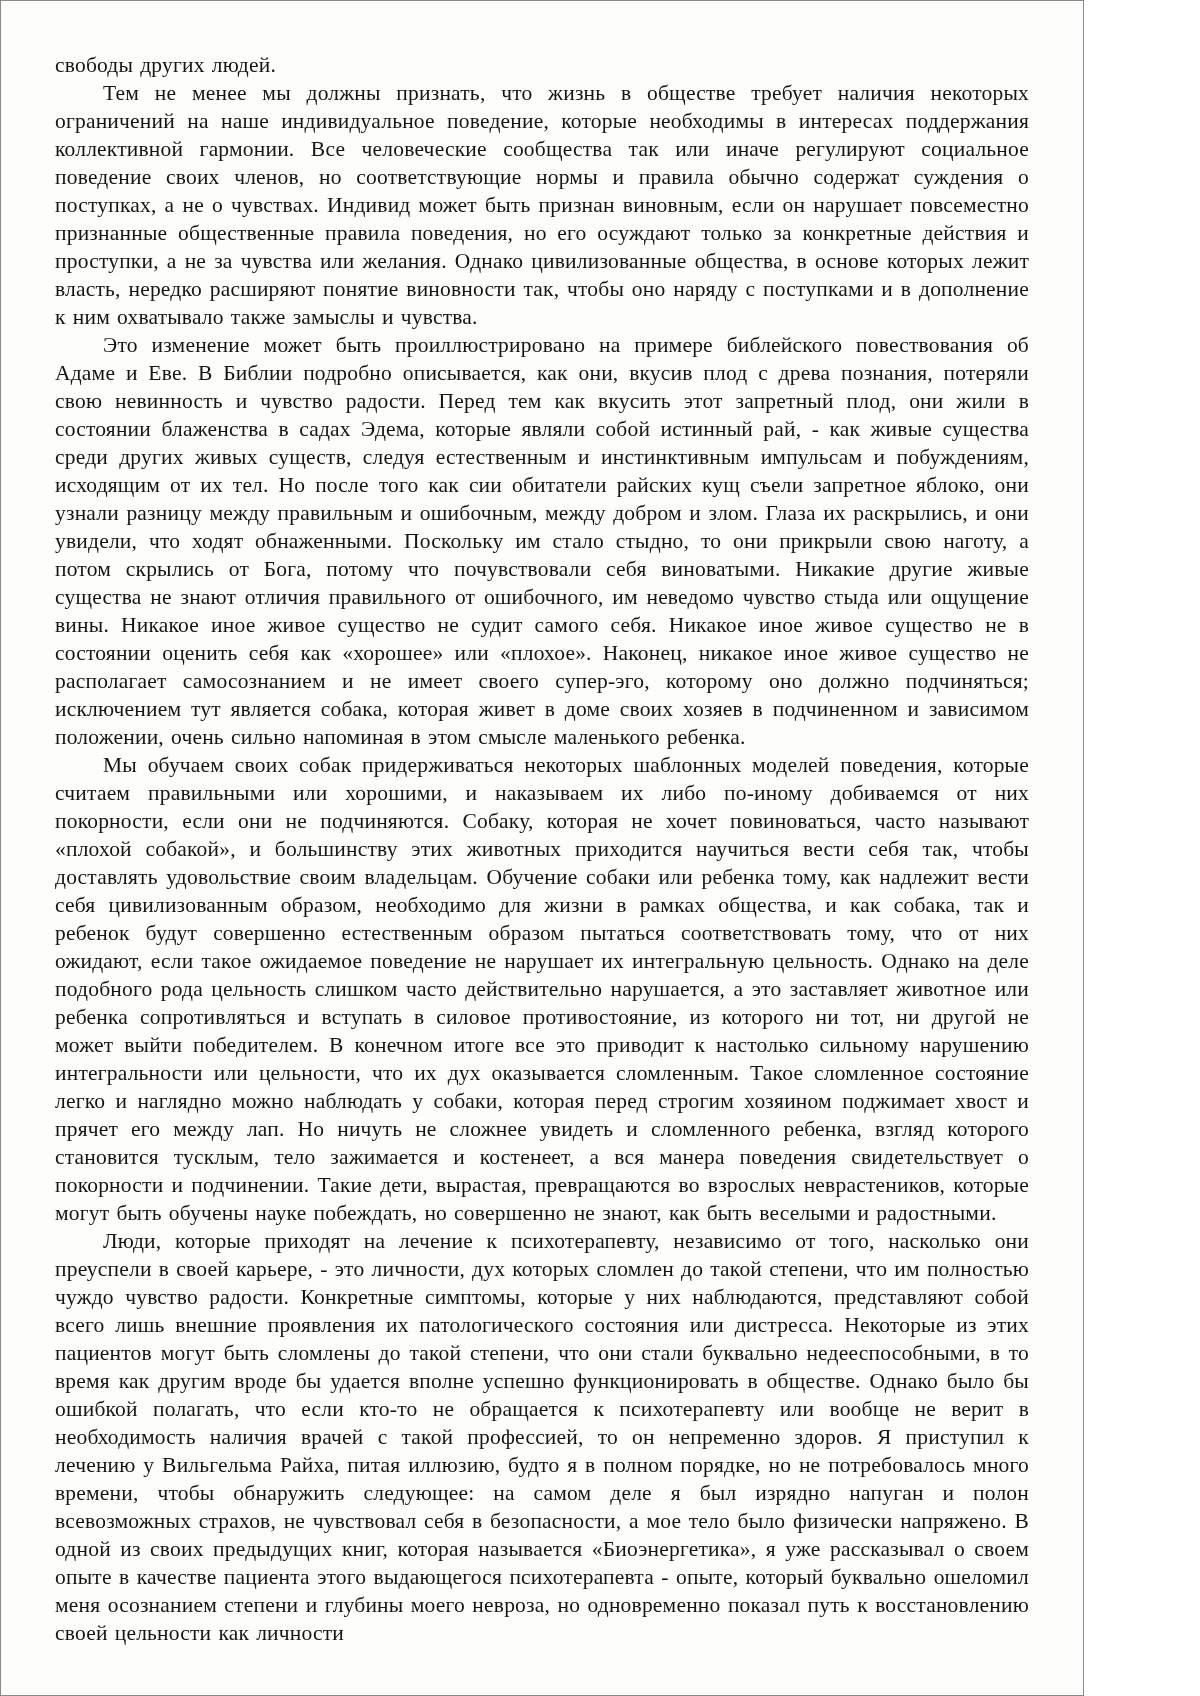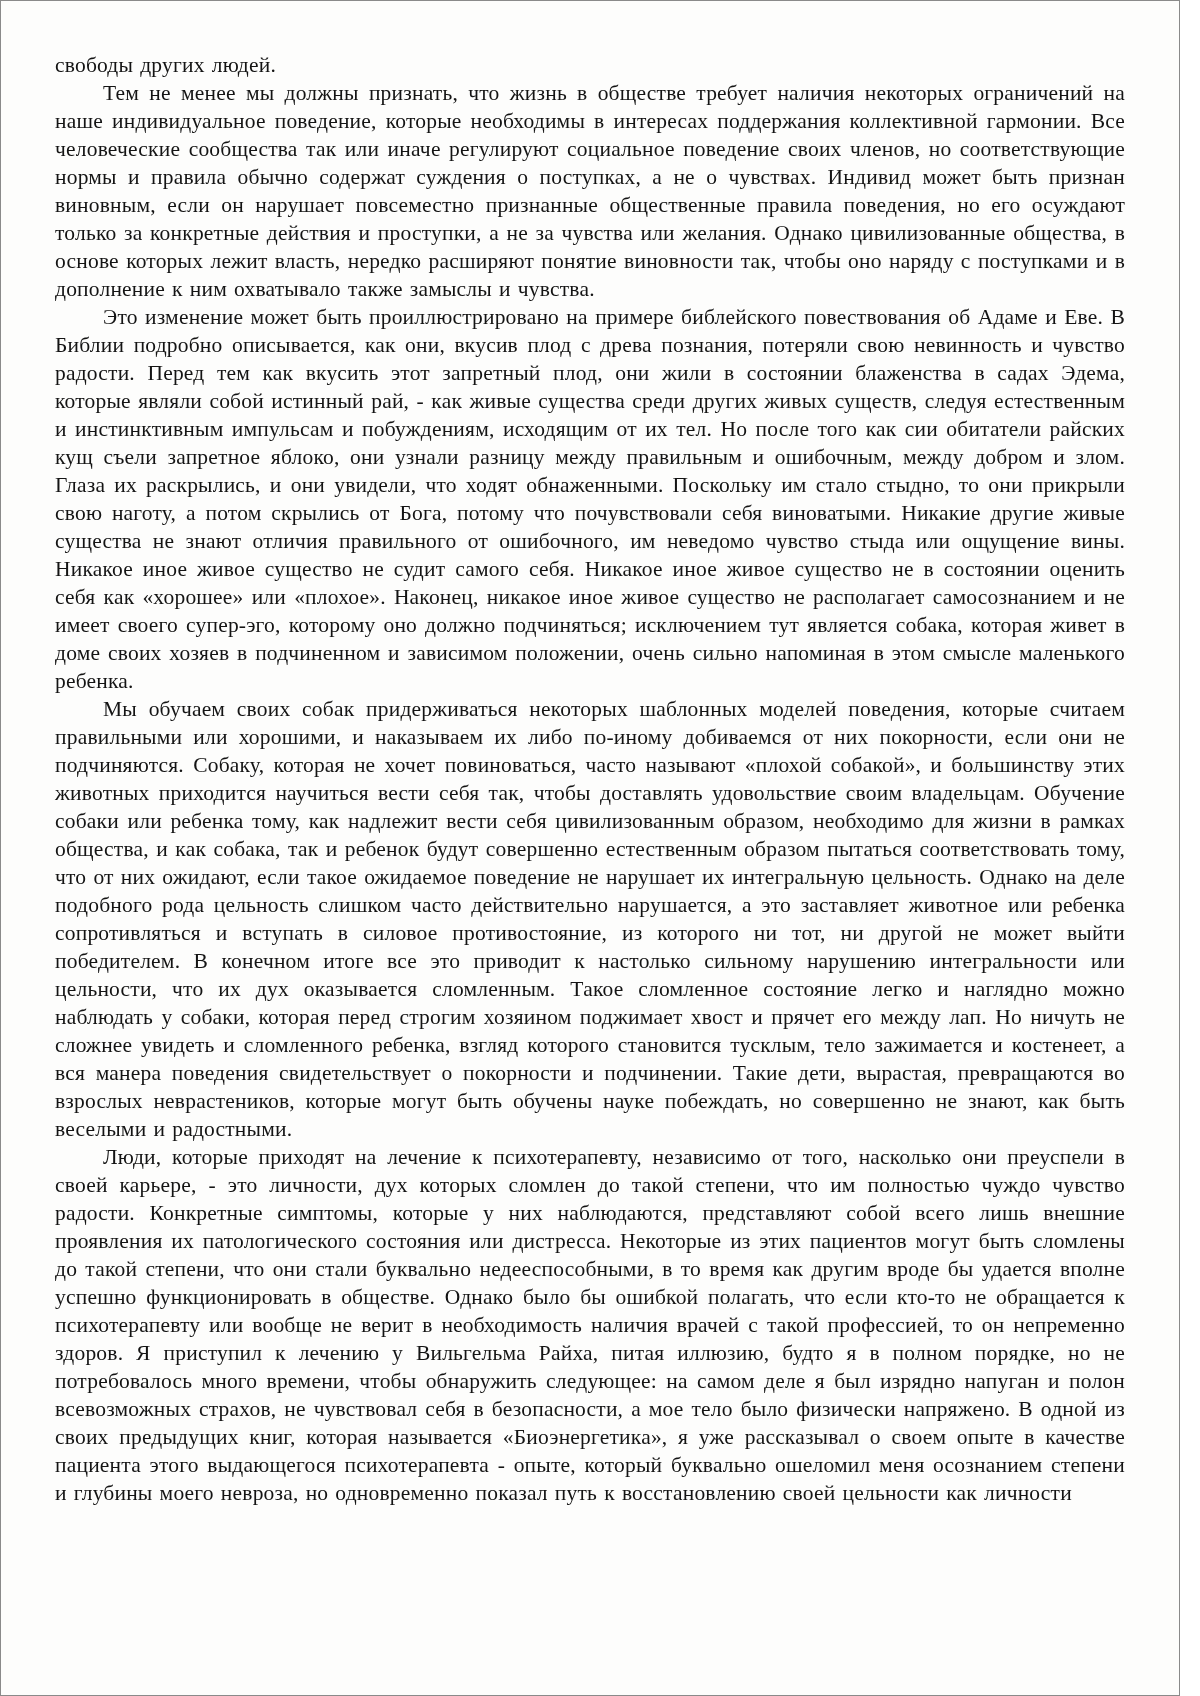--- a/index.html
+++ b/index.html
@@ -9,21 +9,21 @@
   }
   body {
     width: 1200px;
     height: 1696px;
     position: relative;
     font-family: "Liberation Serif", "DejaVu Serif", serif;
     color: #141414;
   }
   .scan-page {
     box-sizing: border-box;
-    width: 1180px;
+    width: 1084px;
     height: 1696px;
     background: #fdfdfc;
     border: 1px solid #8a8a8a;
     padding: 50px 54px 47px 54px;
     overflow: hidden;
   }
   .scan-page p {
     margin: 0;
     font-size: 21.5px;
     line-height: 28px;

